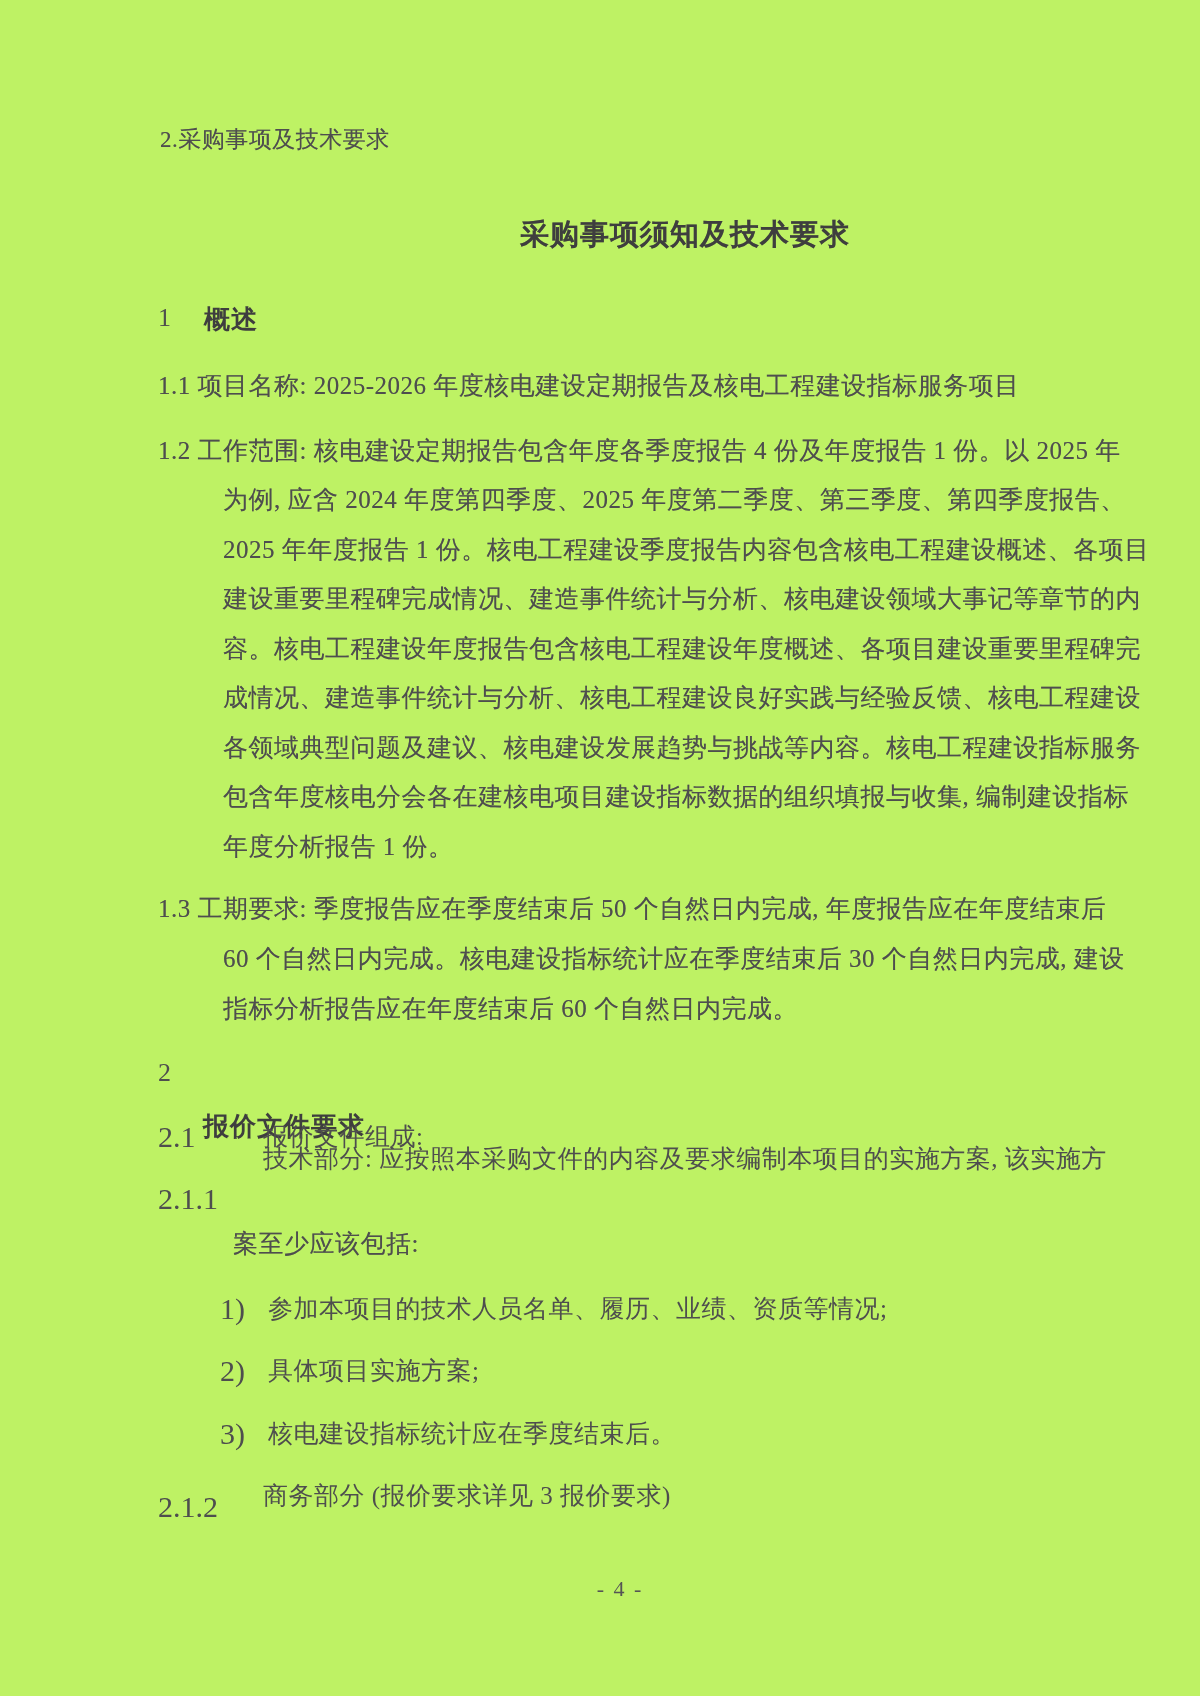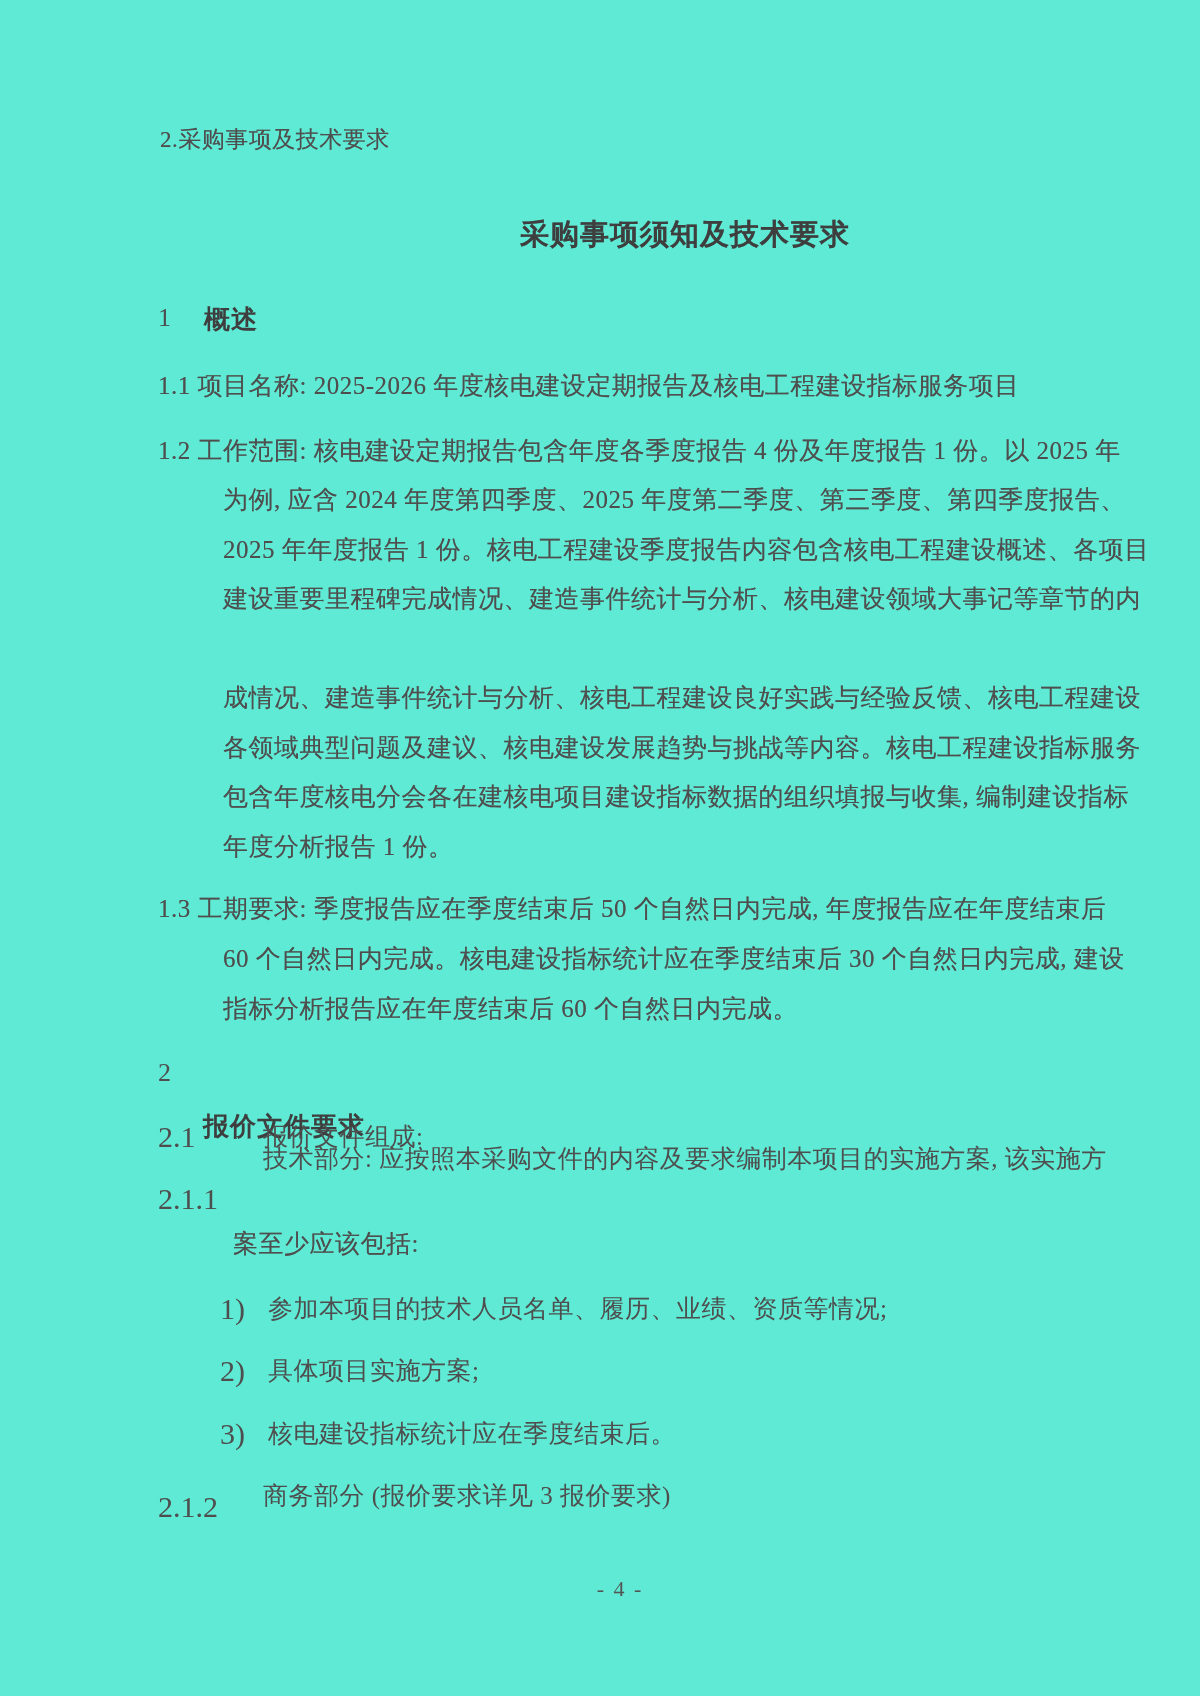--- a/index.html
+++ b/index.html
@@ -1,20 +1,20 @@
 <!DOCTYPE html>
 <html><head>
 <meta charset="utf-8">
 <style>
   html,body { margin:0; padding:0; background:#e8e8e8; }
   .page {
     position:relative;
     width:1200px; height:1696px;
     margin:0 auto;
-    background:#5eead4;
+    background:#bef264;
     font-family:"Liberation Serif","DejaVu Serif",serif;
     color:#4e4e4e;
     overflow:hidden;
   }
   .line {
     position:absolute;
     white-space:nowrap;
     font-size:25px;
     line-height:28px;
     letter-spacing:0.5px;
@@ -56,20 +56,21 @@
 
   <span class="h-num" style="left:158px; top:303px;">1</span>
   <span class="h-label" style="left:204px; top:302px;">概述</span>
 
   <div class="line" style="left:158px; top:372px;">1.1 项目名称: 2025-2026 年度核电建设定期报告及核电工程建设指标服务项目</div>
 
   <div class="line" style="left:158px; top:437px;">1.2 工作范围: 核电建设定期报告包含年度各季度报告 4 份及年度报告 1 份。以 2025 年</div>
   <div class="line" style="left:223px; top:486px;">为例, 应含 2024 年度第四季度、2025 年度第二季度、第三季度、第四季度报告、</div>
   <div class="line" style="left:223px; top:536px;">2025 年年度报告 1 份。核电工程建设季度报告内容包含核电工程建设概述、各项目</div>
   <div class="line" style="left:223px; top:585px;">建设重要里程碑完成情况、建造事件统计与分析、核电建设领域大事记等章节的内</div>
+  <div class="line" style="left:223px; top:635px;">容。核电工程建设年度报告包含核电工程建设年度概述、各项目建设重要里程碑完</div>
   <div class="line" style="left:223px; top:684px;">成情况、建造事件统计与分析、核电工程建设良好实践与经验反馈、核电工程建设</div>
   <div class="line" style="left:223px; top:734px;">各领域典型问题及建议、核电建设发展趋势与挑战等内容。核电工程建设指标服务</div>
   <div class="line" style="left:223px; top:783px;">包含年度核电分会各在建核电项目建设指标数据的组织填报与收集, 编制建设指标</div>
   <div class="line" style="left:223px; top:833px;">年度分析报告 1 份。</div>
 
   <div class="line" style="left:158px; top:895px;">1.3 工期要求: 季度报告应在季度结束后 50 个自然日内完成, 年度报告应在年度结束后</div>
   <div class="line" style="left:223px; top:945px;">60 个自然日内完成。核电建设指标统计应在季度结束后 30 个自然日内完成, 建设</div>
   <div class="line" style="left:223px; top:995px;">指标分析报告应在年度结束后 60 个自然日内完成。</div>
 
   <span class="h-num" style="left:158px; top:1058px;">2</span>

